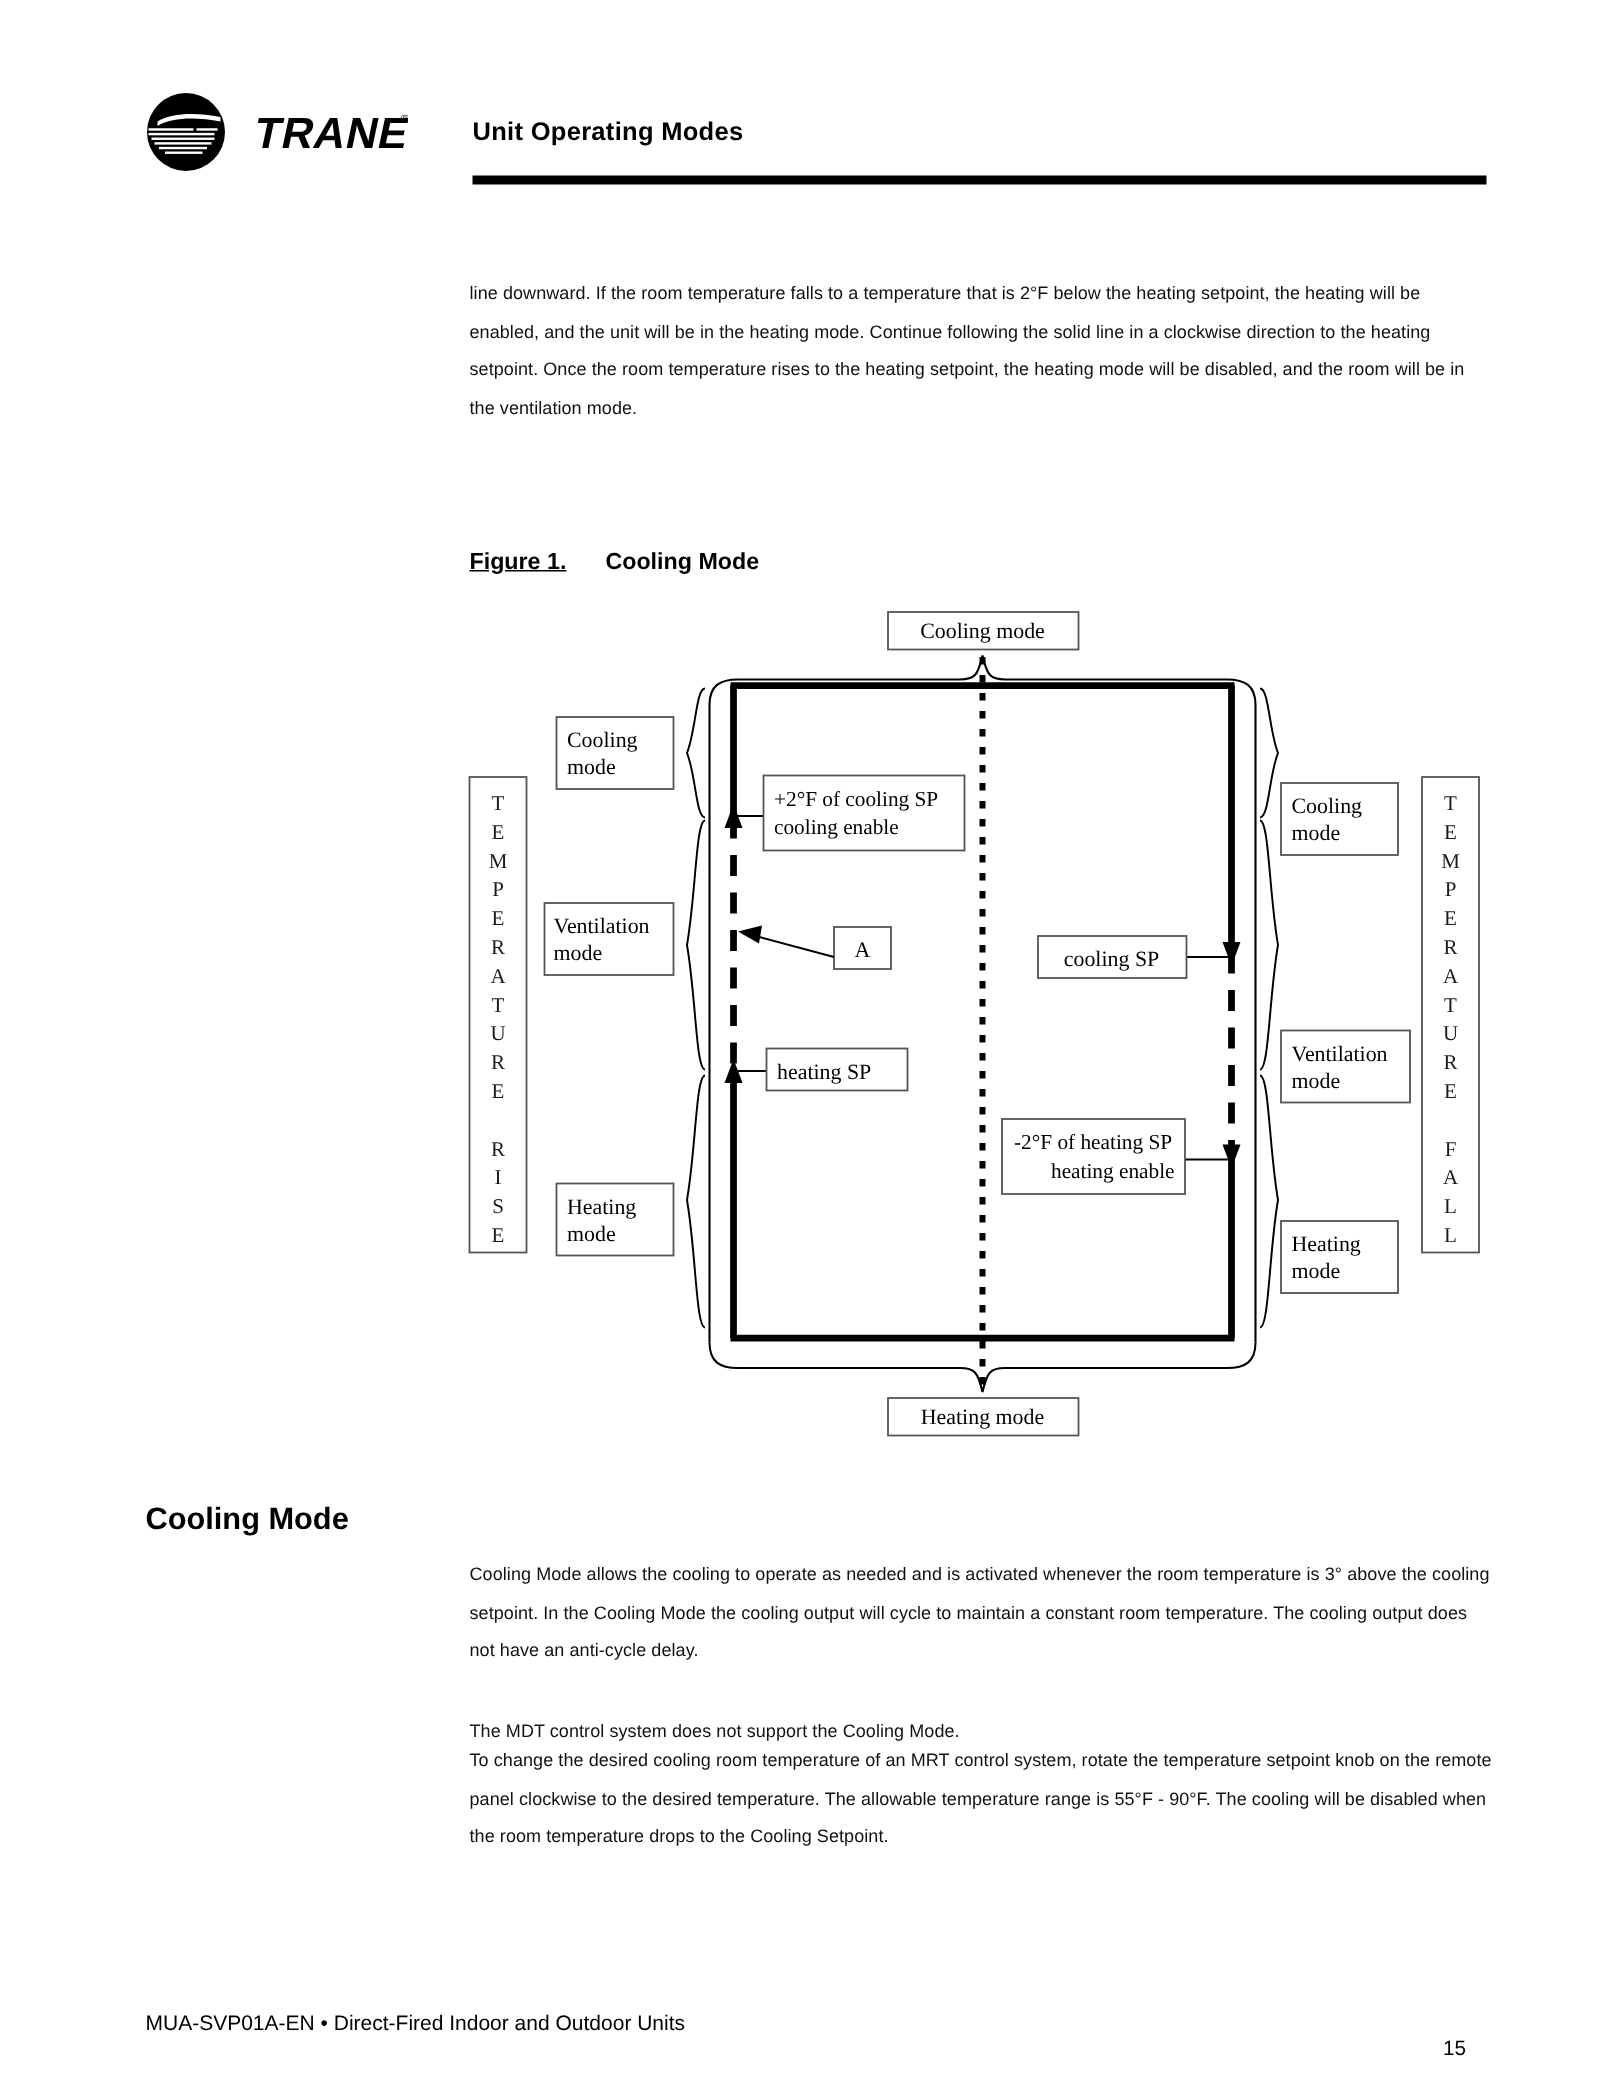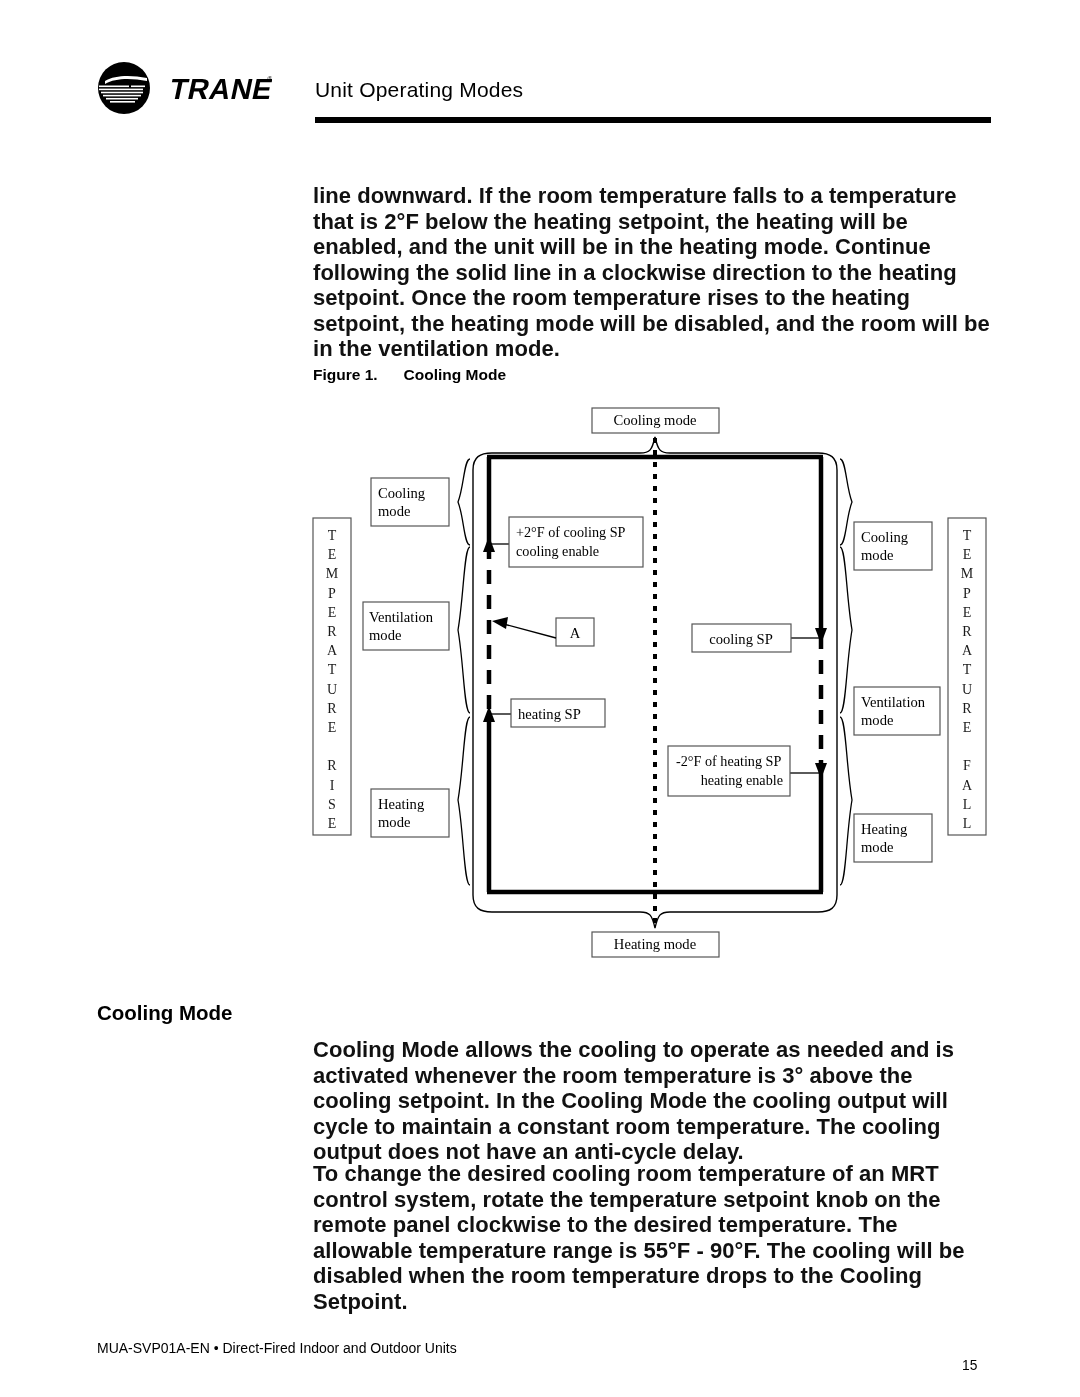--- a/index.html
+++ b/index.html
@@ -11,45 +11,44 @@
     position:relative;
     overflow:hidden;
   }
   .page{position:absolute;inset:0;}
 
   
   .logo-wrap{position:absolute;left:97px;top:57px;width:175px;height:62px;}
   .logo-wrap svg{display:block;}
   .header-title{
     position:absolute;left:315px;top:78px;
-    font-size:21px;font-weight:normal;letter-spacing:.2px;
+    font-size:17px;font-weight:bold;letter-spacing:.2px;
   }
   .header-rule{
     position:absolute;left:315px;top:117px;width:676px;height:6px;background:#000;
   }
 
   
   .para{
     position:absolute;
-    font-size:22px;
+    font-size:12px;
     line-height:25.5px;
     letter-spacing:.05px;
     color:#111;
-    font-weight:bold;
   }
   #intro-para{left:313px;top:183px;width:682px;}
   #cool-para-1{left:313px;top:1037px;width:684px;}
   #cool-para-2{left:313px;top:1142px;width:684px;}
   #cool-para-3{left:313px;top:1130px;width:684px;margin-top:31px;}
 
   .fig-caption{
     position:absolute;left:313px;top:366px;
     font-size:15.5px;font-weight:bold;
   }
-  .fig-caption .lbl{margin-right:26px;}
+  .fig-caption .lbl{margin-right:26px;text-decoration:underline;}
 
   .section-head{
     position:absolute;left:97px;top:1001px;
     font-size:20.5px;font-weight:bold;
   }
 
   
   .footer-left{
     position:absolute;left:97px;top:1340px;font-size:14px;
   }
@@ -270,18 +269,19 @@
             <text x="967" y="413.8" text-anchor="middle" class="vert-letter">L</text>
             <text x="967" y="433" text-anchor="middle" class="vert-letter">L</text>
           </g>
       </g>
 
     </svg>
   </div>
 
   <div class="section-head">Cooling Mode</div>
   <div class="para" id="cool-para-1">Cooling Mode allows the cooling to operate as needed and is activated whenever the room temperature is 3° above the cooling setpoint. In the Cooling Mode the cooling output will cycle to maintain a constant room temperature. The cooling output does not have an anti-cycle delay.</div>
+  <div class="para" id="cool-para-2">The MDT control system does not support the Cooling Mode.</div>
   <div class="para" id="cool-para-3">To change the desired cooling room temperature of an MRT control system, rotate the temperature setpoint knob on the remote panel clockwise to the desired temperature. The allowable temperature range is 55°F - 90°F. The cooling will be disabled when the room temperature drops to the Cooling Setpoint.</div>
 
   <div class="footer-left">MUA-SVP01A-EN • Direct-Fired Indoor and Outdoor Units</div>
   <div class="footer-right">15</div>
 
 </div>
 
 </body></html>

